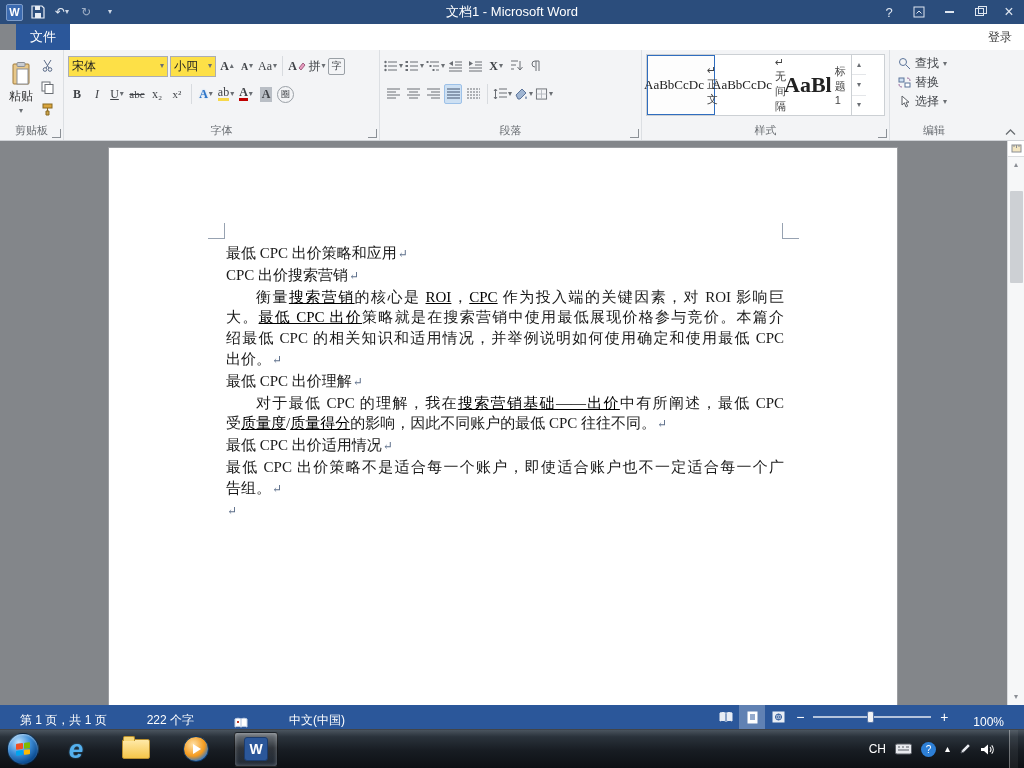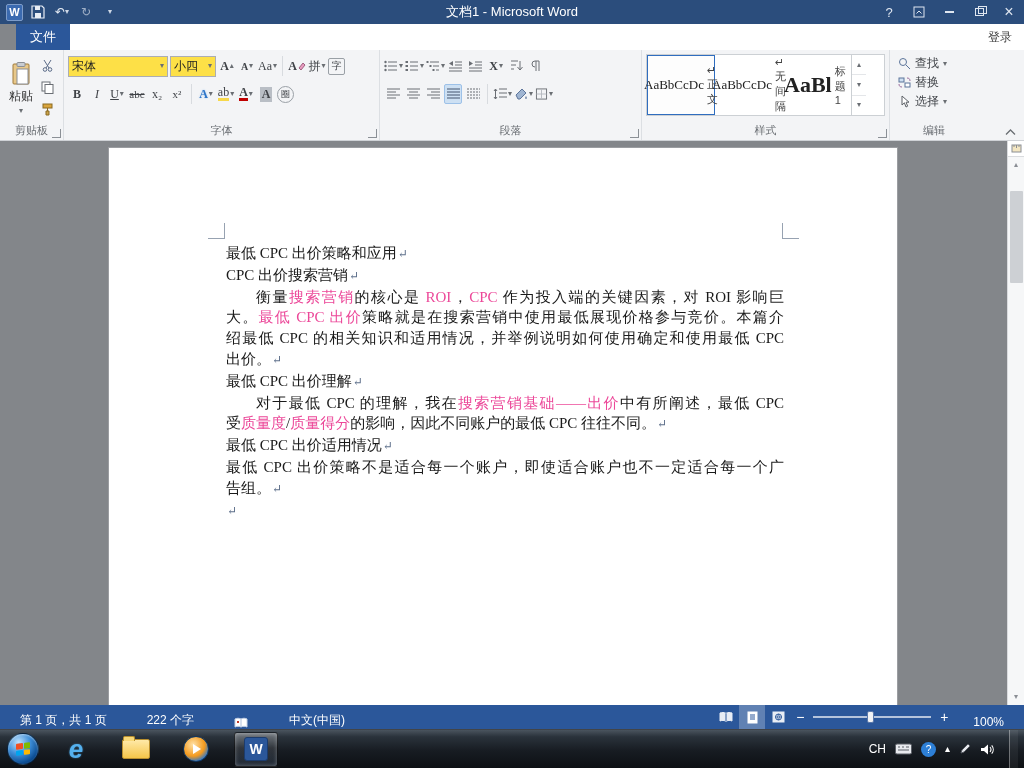--- a/index.html
+++ b/index.html
@@ -61,21 +61,21 @@
   
   #docarea{position:absolute;top:141px;left:0;right:0;height:564px;background:#83868a;overflow:hidden}
   #page{position:absolute;left:108px;top:6px;width:790px;height:980px;background:#fff;border:1px solid #9b9da1}
   .cropmark{position:absolute;width:17px;height:16px}
   .cropmark.l{left:99px;top:75px;border-bottom:1px solid #97a2b1;border-right:1px solid #97a2b1}
   .cropmark.r{left:673px;top:75px;border-bottom:1px solid #97a2b1;border-left:1px solid #97a2b1}
   #doctext{position:absolute;left:117px;top:95px;width:558px;font-family:"Liberation Serif","DejaVu Serif",serif;font-size:15px;line-height:20.8px;color:#1a1a1a}
   .doc-line{white-space:nowrap}
   .doc-line.indent{text-indent:30px}
   .doc-line.just{text-align:justify;text-align-last:justify}
-  .doc-link{color:#ec4899;}
+  .doc-link{color:#000000;text-decoration:underline}
   .pmark{color:#5f718c;font-size:12px;margin-left:1px}
 
   
   #vscroll{position:absolute;right:0;top:0;width:17px;height:564px;background:#f6f7f8;border-left:1px solid #d9dbde;display:flex;flex-direction:column;align-items:center}
   .sc-btn{width:17px;height:16px;display:flex;align-items:center;justify-content:center;color:#8a8e94}
   .sc-track{flex:1;width:17px;position:relative}
   .sc-thumb{position:absolute;left:2px;top:18px;width:13px;height:92px;background:#cdd0d4;border-radius:1px}
 
   
   #statusbar{position:absolute;top:705px;left:0;right:0;height:24px;background:#2b579a;color:#fff;display:flex;align-items:center;font-size:12px}

